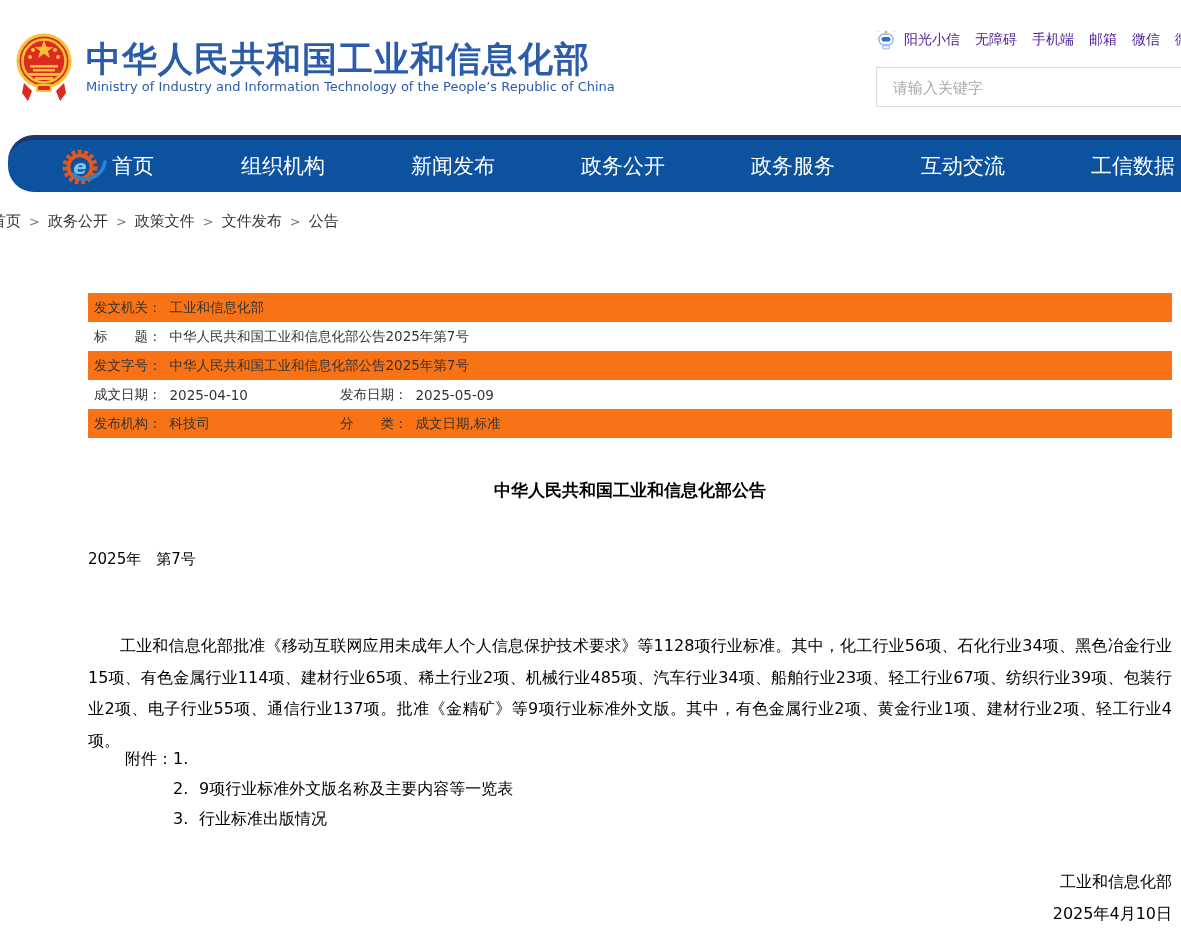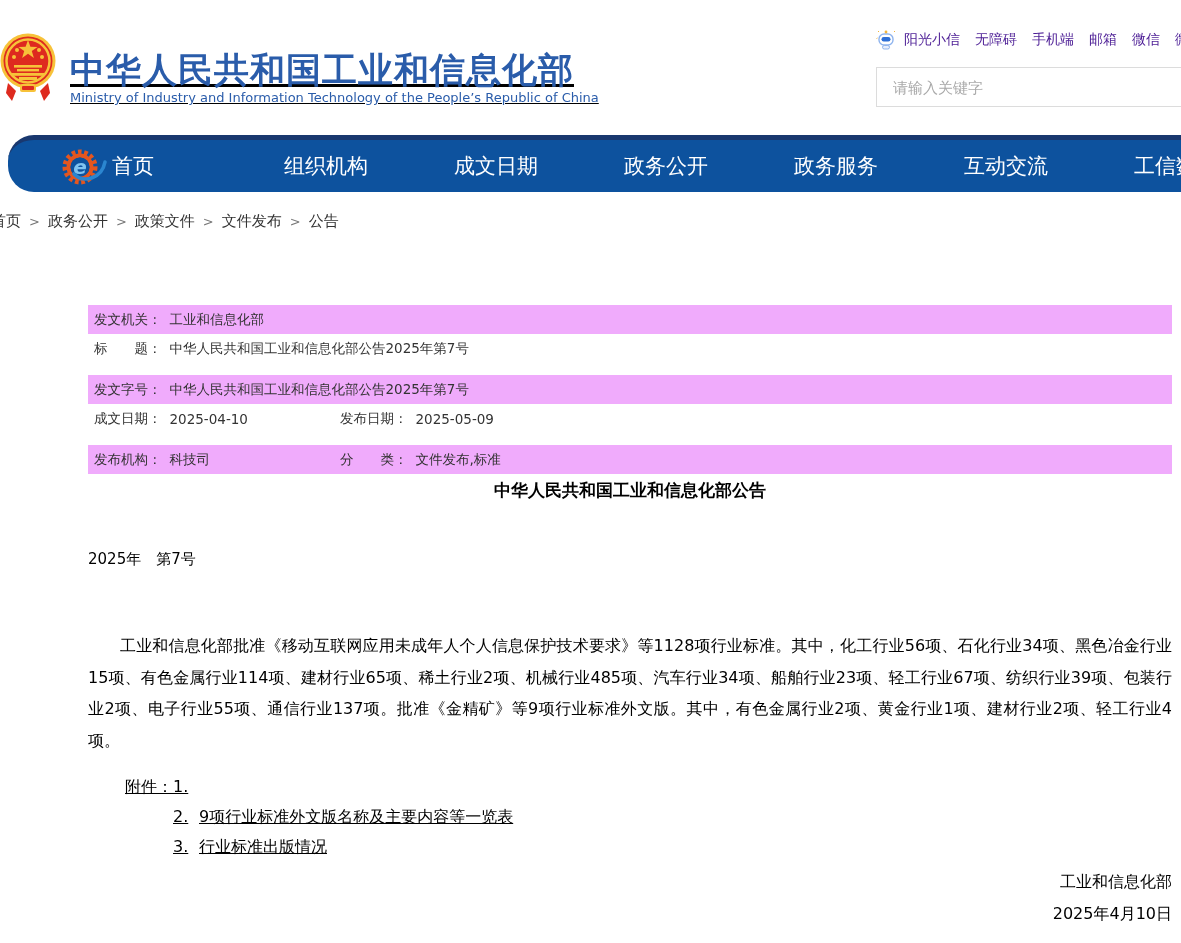--- a/index.html
+++ b/index.html
@@ -2,65 +2,65 @@
 <html><head>
 <meta charset="utf-8">
 <style>
   * { margin:0; padding:0; box-sizing:border-box; }
   html,body { background:#ffffff; }
   body { font-family:"DejaVu Sans","Liberation Sans",sans-serif; }
   .viewport { position:relative; width:1181px; height:943px; overflow:hidden; background:#fff; }
 
   
   .site-header { position:absolute; left:0; top:0; width:1181px; height:133px; background:#fff; }
-  .brand { position:absolute; left:0px; top:27px; display:flex; align-items:flex-end;text-decoration:underline; }
+  .brand { position:absolute; left:16px; top:27px; display:flex; align-items:center; }
   .emblem { display:block; margin-right:12px; }
   .site-title { font-size:35px; font-weight:bold; color:#2a5caa; letter-spacing:1px; line-height:40px; white-space:nowrap; }
   .site-subtitle { font-size:13px; color:#2a5caa; white-space:nowrap; }
 
   .quicklinks { position:absolute; left:876px; top:29px; display:flex; align-items:center; white-space:nowrap; }
   .quicklinks a { font-size:14px; color:#4c1d95; text-decoration:none; margin-right:15px; }
   .robot { display:inline-flex; margin-right:7px; }
 
   .search { position:absolute; left:876px; top:67px; width:420px; height:40px; border:1px solid #dcdcdc; background:#fff;
             font-size:15px; color:#333; padding:0 16px; outline:none; }
   .search::placeholder { color:#a9a9a9; }
 
   
   .mainnav { position:absolute; left:8px; top:135px; width:1360px; height:57px; background:#0d529e;
              border-top:5px solid #19386f; border-radius:26px 0 0 26px; display:flex; align-items:center; }
   .navlogo { position:absolute; left:52px; top:4px; }
   .nav-item { display:inline-block; text-align:center; color:#ffffff; font-size:21px; font-weight:500;
               text-decoration:none; line-height:52px; }
   .nav-item.first { width:130px; margin-left:60px; }
-  .nav-item.slot { width:170px;text-align:right; }
+  .nav-item.slot { width:170px; }
 
   
   .breadcrumb { position:absolute; left:-9px; top:212px; white-space:nowrap; font-size:15px; color:#333; }
   .breadcrumb a { color:#333; text-decoration:none; }
   .breadcrumb .sep { color:#777; margin:0 8px; font-size:13px; }
 
   
   .meta { position:absolute; left:88px; top:293px; width:1084px; font-size:13.5px; color:#333; }
   .mrow { height:29px; display:flex; align-items:center; background:#fff; }
-  .mrow.odd { background:#f0abfc;margin-top:12px; }
+  .mrow.odd { background:#f97316; }
   .mcell { display:flex; align-items:center; }
   .mcell.c1 { width:252px; padding-left:6px; }
   .mcell.c2 { flex:1; }
   .mcell.wide { width:100%; padding-left:6px; }
   .mlabel { white-space:pre; margin-right:8px; }
   .mval { white-space:nowrap; }
 
   
   .docbody { position:absolute; left:88px; top:0; width:1084px; color:#000; }
   .doc-title { position:absolute; left:0; top:479px; width:1084px; text-align:center; font-size:17px; font-weight:bold; color:#000; }
   .doc-issue { position:absolute; left:0; top:550px; width:1084px; text-align:left; font-size:15px; color:#000; white-space:pre; }
   .doc-para  { position:absolute; left:0; top:630px; width:1084px; font-size:16px; line-height:31.5px;
                text-align:justify; text-indent:2em; color:#000; }
-  .attachments { position:absolute; left:37px; top:772px; font-size:16px; line-height:30px; color:#000;text-decoration:underline; }
+  .attachments { position:absolute; left:37px; top:744px; font-size:16px; line-height:30px; color:#000; }
   .att-line { display:flex; }
   .att-label { white-space:pre; }
   .att-line.cont { margin-left:48px; }
   .att-num { width:26px; }
   .signature { position:absolute; left:0; top:866px; width:1084px; text-align:right; font-size:16px; line-height:32px; color:#000; }
 </style>
 </head>
 <body>
 
 <div class="viewport">
@@ -117,21 +117,21 @@
       <svg width="48" height="46" viewBox="0 0 48 46">
         <circle cx="20" cy="23" r="15" fill="none" stroke="#e4561f" stroke-width="5" stroke-dasharray="3.6 2.6"></circle>
         <circle cx="20" cy="23" r="11.5" fill="none" stroke="#e4561f" stroke-width="4"></circle>
         <circle cx="20" cy="23" r="9.5" fill="#0d529e"></circle>
         <text x="20" y="30" text-anchor="middle" font-size="20" font-style="italic" font-weight="bold" fill="#7fc3f0">e</text>
         <path d="M14 30 C 24 40, 42 34, 45 18" fill="none" stroke="#2b86d0" stroke-width="3.6" stroke-linecap="round"></path>
       </svg>
     </span>
     <a href="#" class="nav-item first">首页</a>
     <a href="#" class="nav-item slot">组织机构</a>
-    <a href="#" class="nav-item slot">成文日期</a>
+    <a href="#" class="nav-item slot">新闻发布</a>
     <a href="#" class="nav-item slot">政务公开</a>
     <a href="#" class="nav-item slot">政务服务</a>
     <a href="#" class="nav-item slot">互动交流</a>
     <a href="#" class="nav-item slot">工信数据</a>
   </nav>
 
   <div class="breadcrumb">
     <a href="#">首页</a><span class="sep">&gt;</span><a href="#">政务公开</a><span class="sep">&gt;</span><a href="#">政策文件</a><span class="sep">&gt;</span><a href="#">文件发布</a><span class="sep">&gt;</span><a href="#">公告</a>
   </div>
 
@@ -164,21 +164,21 @@
         <span class="mval">2025-05-09</span>
       </div>
     </div>
     <div class="mrow odd">
       <div class="mcell c1">
         <span class="mlabel">发布机构：</span>
         <span class="mval">科技司</span>
       </div>
       <div class="mcell c2">
         <span class="mlabel">分　　类：</span>
-        <span class="mval">文件发布,标准</span>
+        <span class="mval">成文日期,标准</span>
       </div>
     </div>
   </div>
 
   <main class="docbody">
     <h1 class="doc-title">中华人民共和国工业和信息化部公告</h1>
     <div class="doc-issue">2025年　第7号</div>
     <p class="doc-para">工业和信息化部批准《移动互联网应用未成年人个人信息保护技术要求》等1128项行业标准。其中，化工行业56项、石化行业34项、黑色冶金行业15项、有色金属行业114项、建材行业65项、稀土行业2项、机械行业485项、汽车行业34项、船舶行业23项、轻工行业67项、纺织行业39项、包装行业2项、电子行业55项、通信行业137项。批准《金精矿》等9项行业标准外文版。其中，有色金属行业2项、黄金行业1项、建材行业2项、轻工行业4项。</p>
 
     <div class="attachments">

